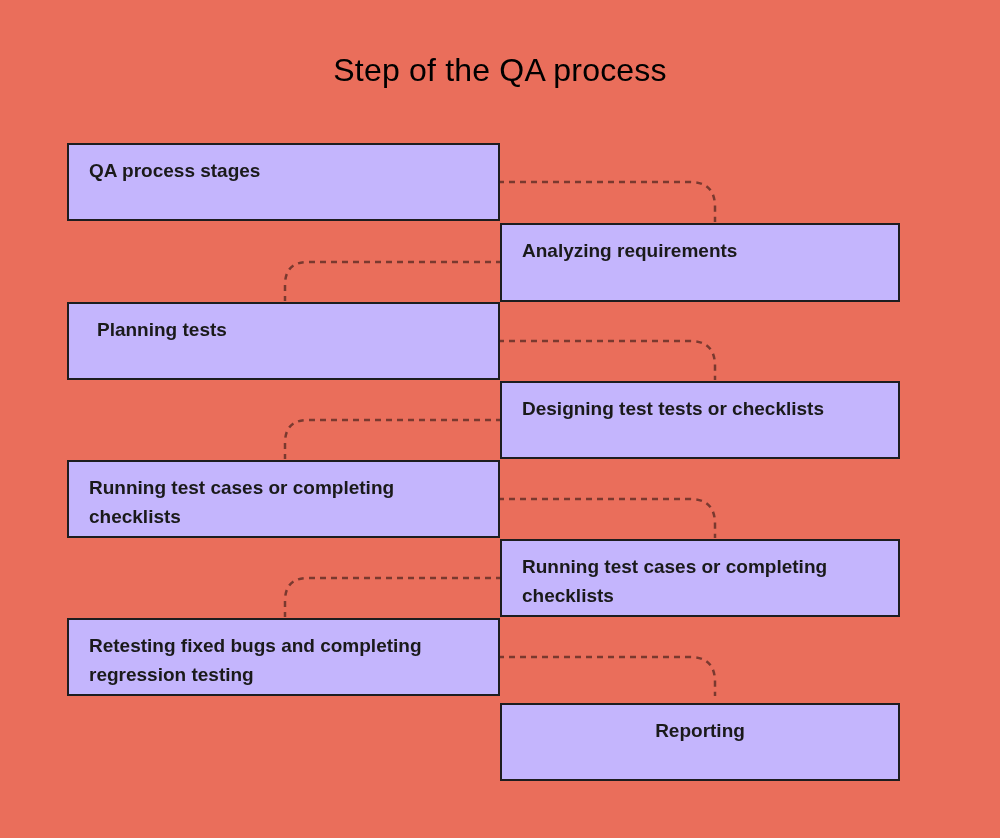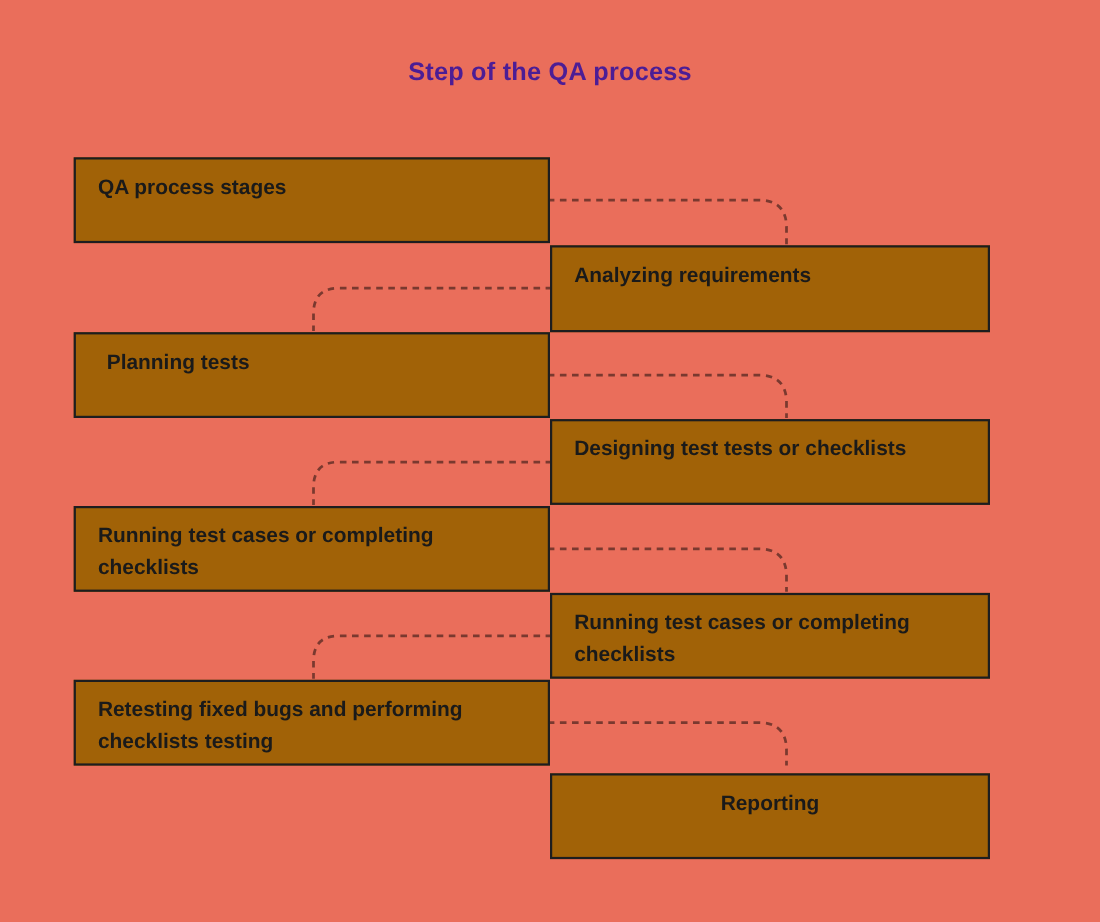--- a/index.html
+++ b/index.html
@@ -13,23 +13,23 @@
     background: #ea6e5b;
     font-family: "Liberation Sans", "DejaVu Sans", sans-serif;
     overflow: hidden;
   }
   .title {
     position: absolute;
     top: 52px;
     left: 0;
     width: 1000px;
     text-align: center;
-    color: #4c1d95;
-    font-size: 23px;
-    font-weight: 700;
+    color: #000000;
+    font-size: 32px;
+    font-weight: 400;
     letter-spacing: 0.2px;
     margin: 0;
   }
   .connectors {
     position: absolute;
     top: 0;
     left: 0;
     width: 1000px;
     height: 838px;
     pointer-events: none;
@@ -37,21 +37,21 @@
   .connectors path {
     fill: none;
     stroke: #000000;
     stroke-opacity: 0.48;
     stroke-width: 2.5;
     stroke-dasharray: 6 5;
   }
   .step-box {
     position: absolute;
     box-sizing: border-box;
-    background: #a16207;
+    background: #c4b5fd;
     border: 2px solid #1d1d1f;
     color: #1a1a1a;
     font-size: 19px;
     font-weight: 700;
     line-height: 29px;
     padding: 11px 20px 0 20px;
   }
   .side-left  { left: 67px;  width: 433px; }
   .side-right { left: 500px; width: 400px; }
   .b1 { top: 143px; height: 78px; }
@@ -90,17 +90,17 @@
 <div class="step-box side-right b4">
   <span>Designing test tests or checklists</span>
 </div>
 <div class="step-box side-left b5">
   <span>Running test cases or completing checklists</span>
 </div>
 <div class="step-box side-right b6">
   <span>Running test cases or completing checklists</span>
 </div>
 <div class="step-box side-left b7">
-  <span>Retesting fixed bugs and performing checklists testing</span>
+  <span>Retesting fixed bugs and completing regression testing</span>
 </div>
 <div class="step-box side-right b8">
   <span>Reporting</span>
 </div>
 
 </body></html>

